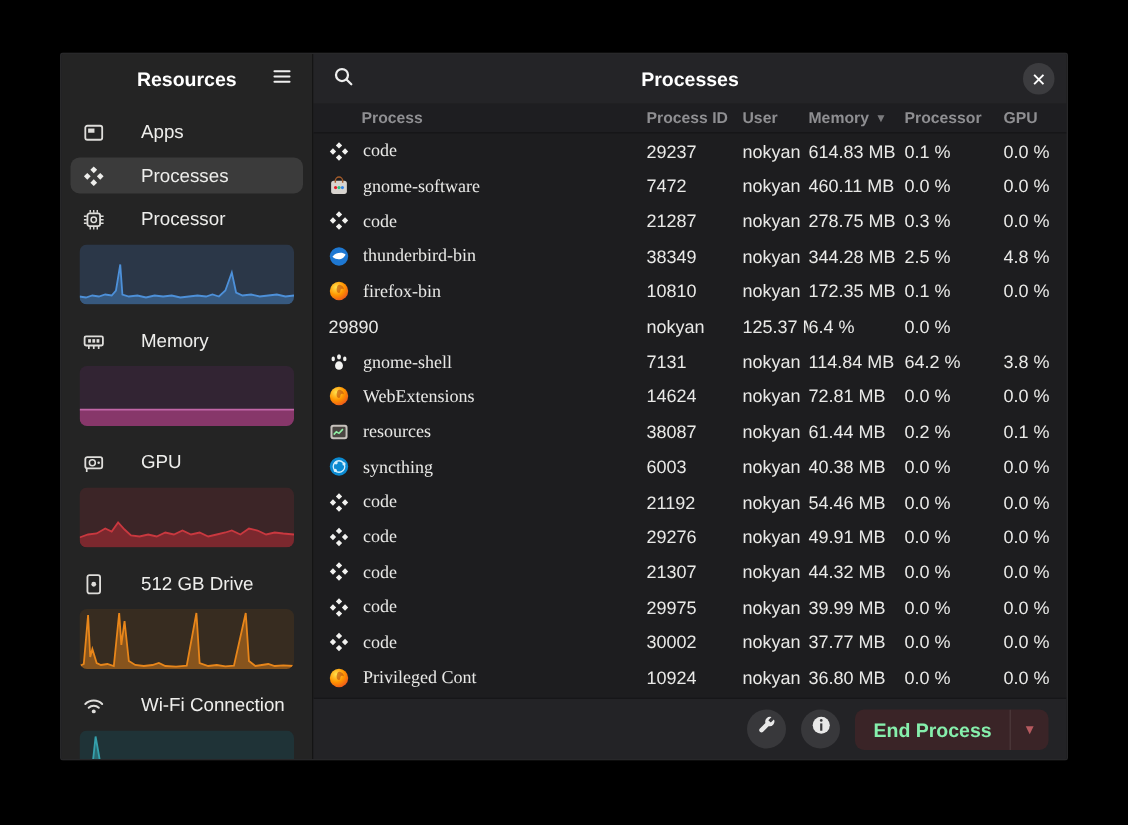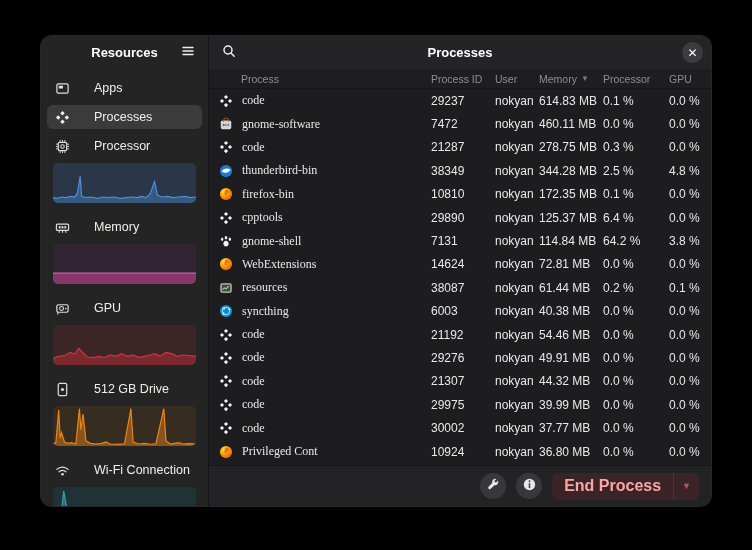--- a/index.html
+++ b/index.html
@@ -1,19 +1,19 @@
 <!DOCTYPE html>
 <html><head>
 <meta charset="utf-8">
 <style>
   * { margin:0; padding:0; box-sizing:border-box; }
   html,body { width:752px; height:550px; background:#000; overflow:hidden;
     font-family:"Liberation Sans","DejaVu Sans",sans-serif; }
   .window { position:absolute; left:40px; top:35px; width:672px; height:472px;
-    border-radius:12px; overflow:hidden; display:flex; background:#1d1d1f;
+    border-radius:2px; overflow:hidden; display:flex; background:#1d1d1f;
     border:1px solid rgba(255,255,255,0.05); box-shadow:0 4px 24px rgba(0,0,0,0.85); }
 
   
   .sidebar { width:168px; background:#242424; display:flex; flex-direction:column;
     border-right:1px solid #141414; flex-shrink:0; }
   .sidebar-header { height:33px; display:flex; align-items:center; position:relative;
     justify-content:center; flex-shrink:0; }
   .sidebar-title { color:#fff; font-size:13px; font-weight:bold; }
   .hamburger-btn { position:absolute; right:8px; top:5px; width:24px; height:24px;
     border-radius:6px; display:flex; align-items:center; justify-content:center; }
@@ -34,41 +34,41 @@
   .search-btn { position:absolute; left:8px; top:5px; width:24px; height:24px;
     border-radius:6px; display:flex; align-items:center; justify-content:center; }
   .close-btn { position:absolute; right:8px; top:6px; width:21px; height:21px;
     border-radius:50%; background:#3c3c3f; color:#fff; display:flex; align-items:center;
     justify-content:center; font-size:12px; line-height:1; }
 
   .grid-row { display:grid; grid-template-columns:212px 64px 44px 64px 66px 1fr;
     align-items:center; padding-left:10px; }
   .col-head-row { height:20px; flex-shrink:0; background:#1e1e21;
     border-bottom:1px solid #161618; }
-  .col-head { color:#8f8f92; font-size:10.5px; font-weight:normal; display:flex;
+  .col-head { color:#8f8f92; font-size:10.5px; font-weight:bold; display:flex;
     align-items:center; gap:4px; }
   .col-head:first-child { padding-left:22px; }
   .sort-arrow { color:#7b7b7e; font-size:8px; }
 
   .rows { flex:1; overflow:hidden; }
   .proc-row { height:23.4px; color:#e9e9e7; font-size:12px; }
   .proc-name { display:flex; align-items:center; gap:9px; min-width:0;font-family:Liberation Serif, serif; }
   .proc-icon { width:14px; height:14px; flex-shrink:0; display:flex; }
   .proc-icon svg { width:100%; height:100%; }
   .cell { white-space:nowrap; overflow:hidden; }
 
   
   .footer { height:41px; flex-shrink:0; background:#232326; border-top:1px solid #161618;
     display:flex; align-items:center; justify-content:flex-end; gap:10px; padding:0 12px; }
   .circle-btn { width:26px; height:26px; border-radius:50%; background:#38383b;
     display:flex; align-items:center; justify-content:center; }
   .end-process { display:flex; align-items:stretch; height:27px; border-radius:6px;
     overflow:hidden; background:#3a2427; }
   .end-process-label { display:flex; align-items:center; padding:0 12px;
-    color:#fca5a5; font-size:16px; font-weight:bold; }
+    color:#86efac; font-size:13px; font-weight:bold; }
   .end-process-arrow { display:flex; align-items:center; padding:0 8px;
     border-left:1px solid rgba(255,255,255,0.08); color:#b65a5f; font-size:9px; }
 </style>
 </head>
 <body>
 
 <div class="window">
 
   <div class="sidebar">
     <div class="sidebar-header">
@@ -327,31 +327,20 @@
       <span class="c-name">firefox-bin</span>
     </div>
     <div class="cell c-pid">10810</div>
     <div class="cell c-user">nokyan</div>
     <div class="cell c-mem">172.35 MB</div>
     <div class="cell c-cpu">0.1 %</div>
     <div class="cell c-gpu">0.0 %</div>
   </div>
 
   <div class="grid-row proc-row">
-    <div class="proc-name cell">
-      <span class="proc-icon">
-              <svg viewBox="0 0 16 16" fill="#f2f2f0">
-                <path d="M8 1l2.4 2.4L8 5.8 5.6 3.4z"></path>
-                <path d="M12.6 5.6L15 8l-2.4 2.4L10.2 8z"></path>
-                <path d="M8 10.2l2.4 2.4L8 15l-2.4-2.4z"></path>
-                <path d="M3.4 5.6L5.8 8l-2.4 2.4L1 8z"></path>
-              </svg>
-            </span>
-      <span class="c-name">cpptools</span>
-    </div>
     <div class="cell c-pid">29890</div>
     <div class="cell c-user">nokyan</div>
     <div class="cell c-mem">125.37 MB</div>
     <div class="cell c-cpu">6.4 %</div>
     <div class="cell c-gpu">0.0 %</div>
   </div>
 
   <div class="grid-row proc-row">
     <div class="proc-name cell">
       <span class="proc-icon">

